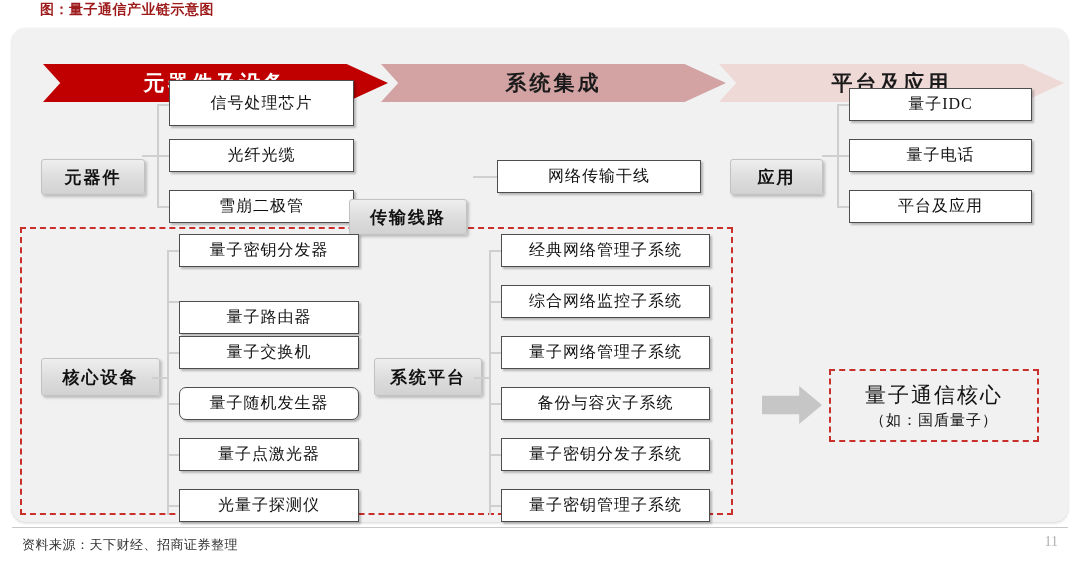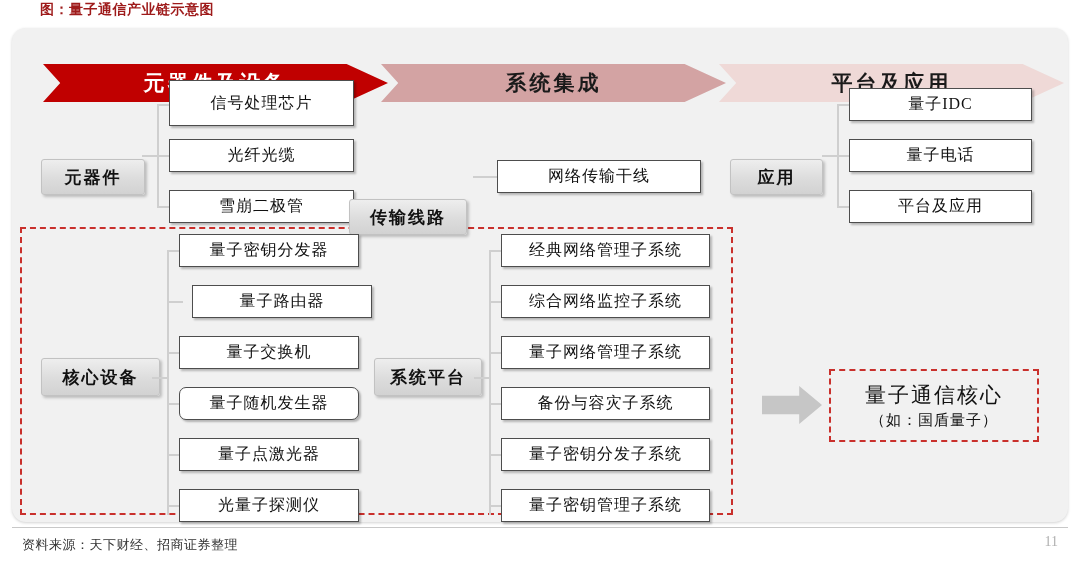--- a/index.html
+++ b/index.html
@@ -172,21 +172,21 @@
     <div class="inlead" style="top:127px;"></div>
     <div class="hstub" style="top:0px;"></div>
     <div class="hstub" style="top:51px;"></div>
     <div class="hstub" style="top:102px;"></div>
     <div class="hstub" style="top:153px;"></div>
     <div class="hstub" style="top:204px;"></div>
     <div class="hstub" style="top:255px;"></div>
   </div>
 
   <div class="wbox" style="left:167px;top:206px;width:180px;height:33px;">量子密钥分发器</div>
-  <div class="wbox" style="left:167px;top:257px;width:180px;height:33px;margin-left:13px;">量子路由器</div>
+  <div class="wbox" style="left:167px;top:273px;width:180px;height:33px;">量子路由器</div>
   <div class="wbox" style="left:167px;top:308px;width:180px;height:33px;">量子交换机</div>
   <div class="wbox" style="left:167px;top:359px;width:180px;height:33px;border-radius:7px;">量子随机发生器</div>
   <div class="wbox" style="left:167px;top:410px;width:180px;height:33px;">量子点激光器</div>
   <div class="wbox" style="left:167px;top:461px;width:180px;height:33px;">光量子探测仪</div>
 
   <div class="gbox" style="left:362px;top:330px;width:108px;height:38px;">系统平台</div>
 
   <div class="brk" style="left:477px;top:222px;height:265px;">
     <div class="vline"></div>
     <div class="inlead" style="top:127px;"></div>

